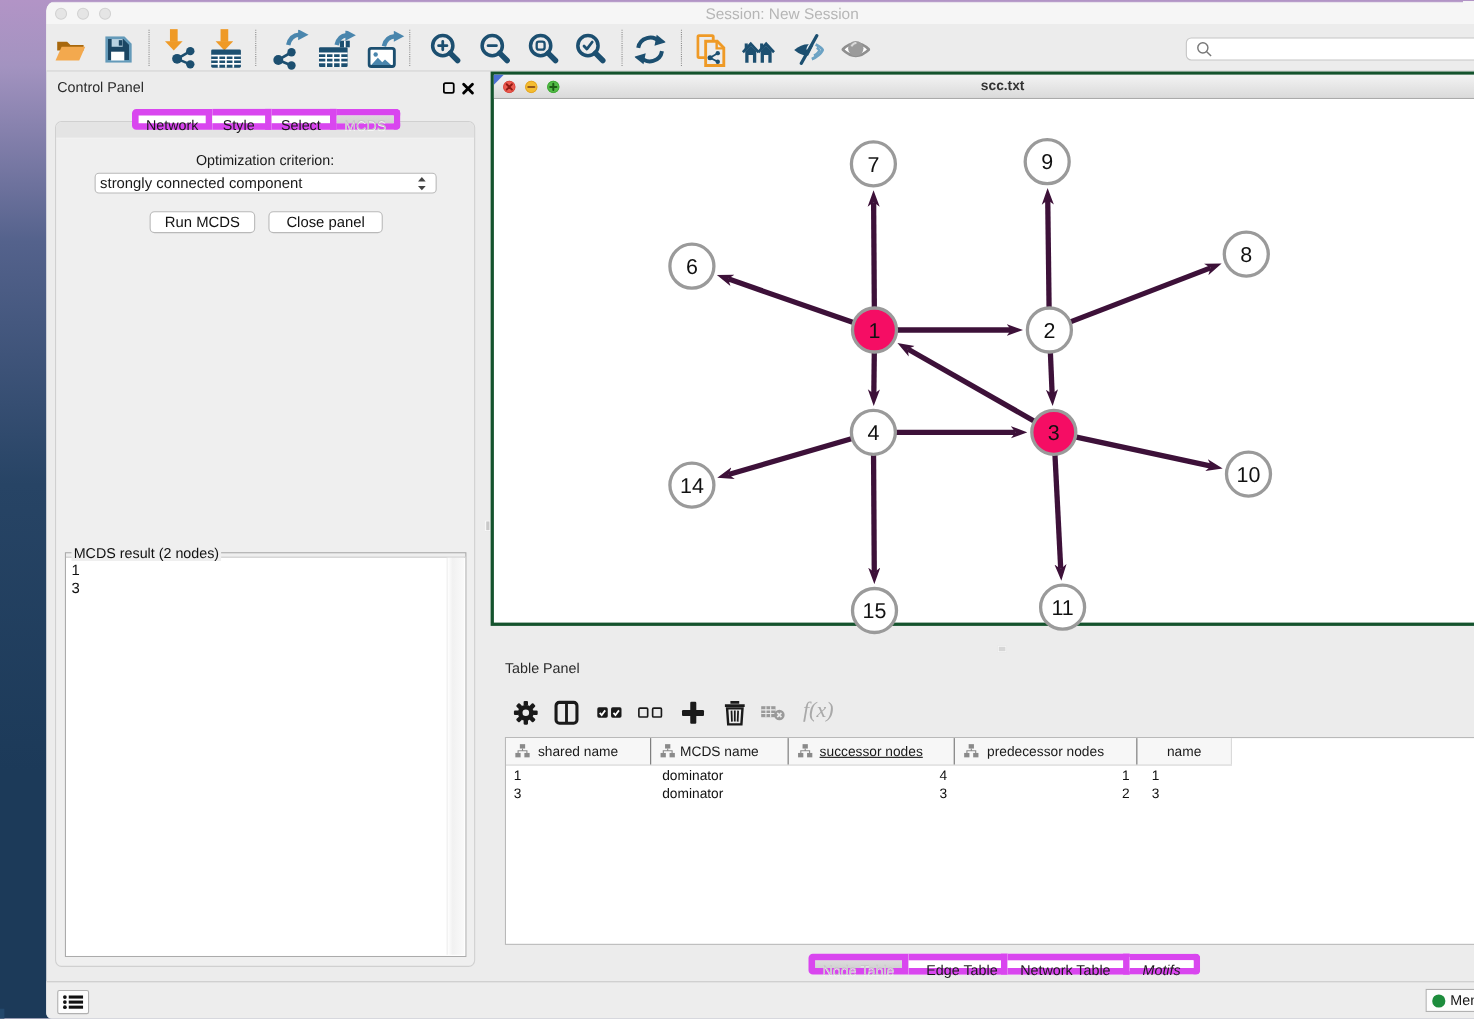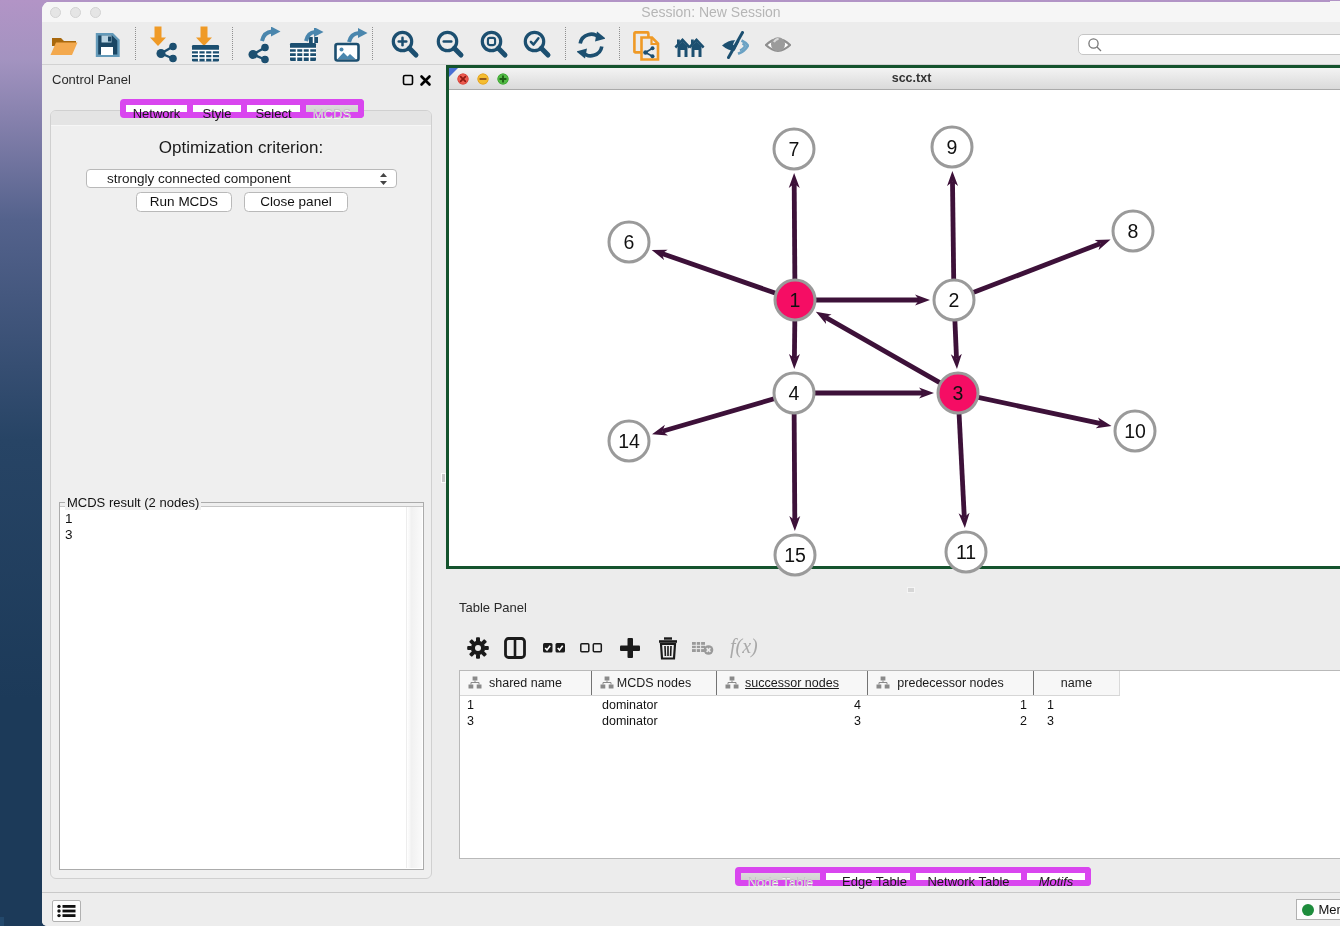--- a/index.html
+++ b/index.html
@@ -12,22 +12,22 @@
 #apptitle { position:absolute; top:3px; left:0; width:100%; text-align:center; font-size:14px; color:#b6b6b6; }
 #toolbar { position:absolute; left:0; top:21px; width:100%; height:43px; background:#ececec; border-bottom:1px solid #d2d2d2; }
 .tbsep { position:absolute; top:5px; height:33px; width:1px; border-left:1px dotted #8f8f8f; }
 .tbi { position:absolute; }
 #search { position:absolute; left:1036px; top:33px; width:293px; height:21px; background:#fff; border:1px solid #c6c6c6; border-radius:5px; }
 #cpHeader { position:absolute; left:10px; top:71px; font-size:13px; color:#2a2a2a; }
 #cpTabs { position:absolute; left:78px; top:98px; height:19px; }
 .seg { position:absolute; top:0; height:19px; background:#fff; border:6px solid #d946ef; font-size:13px; color:#1a1a1a; text-align:center; line-height:18px; }
 #cpBox { position:absolute; left:8px; top:109px; width:382px; height:769px; background:#efefef; border:1px solid #d0d0d0; border-radius:6px; }
 #cpBand { position:absolute; left:9px; top:110px; width:380px; height:15px; background:#e4e4e4; border-radius:5px 5px 0 0; border-bottom:1px solid #f6f6f6; }
-#optLabel { position:absolute; left:8px; top:137px; width:382px; text-align:center; font-size:17px; color:#1a1a1a; }
-#combo { position:absolute; left:44px; top:168px; width:311px; height:19px; background:#fff; border:1px solid #b9b9b9; border-radius:4px; font-size:13.5px; color:#1a1a1a; line-height:17px; padding-left:20px; }
+#optLabel { position:absolute; left:8px; top:137px; width:382px; text-align:center; font-size:13px; color:#1a1a1a; }
+#combo { position:absolute; left:44px; top:156px; width:311px; height:19px; background:#fff; border:1px solid #b9b9b9; border-radius:4px; font-size:13.5px; color:#1a1a1a; line-height:17px; padding-left:4px; }
 .btn { position:absolute; height:20px; background:#fff; border:1px solid #b9b9b9; border-radius:4.5px; font-size:13.5px; color:#111; text-align:center; line-height:18px; }
 #mcdsLegend { position:absolute; left:23px; top:494px; font-size:13px; color:#111; background:#efefef; padding:0 2px; z-index:3; }
 #mcdsBorder { position:absolute; left:17px; top:501px; width:365px; height:368px; border:1px solid #ababab; }
 #mcdsWhite { position:absolute; left:18px; top:505px; width:363px; height:363px; background:#fff; border-top:1px solid #c6c6c6; }
 #mcdsText { position:absolute; left:23px; top:510px; font-size:13.5px; color:#111; line-height:16px; }
 #mcdsScroll { position:absolute; left:364px; top:506px; width:16px; height:361px; background:linear-gradient(90deg,#ffffff,#f1f1f1 30%,#fafafa); border-left:1px solid #ededed; }
 #divHandle { position:absolute; left:399px; top:472px; width:5px; height:10px; background:#c9c9c9; border:1px solid #fdfdfd; }
 #netwin { position:absolute; left:404px; top:64px; width:931px; height:504px; border:3px solid #14532d; background:#fff; }
 #nettitle { position:absolute; left:0; top:0; width:100%; height:22px; background:linear-gradient(#f3f3f3,#dadada); border-bottom:1px solid #aaaaaa; }
 #nettitle span { display:block; text-align:center; font-size:12.5px; font-weight:bold; color:#333; line-height:21px; }
@@ -410,21 +410,21 @@
           <g fill="#8a8a8a">
             <rect x="4.6" y="0.5" width="4.8" height="4"></rect>
             <rect x="0.5" y="8.5" width="4.8" height="4"></rect>
             <rect x="8.7" y="8.5" width="4.8" height="4"></rect>
           </g>
           <g stroke="#8a8a8a" stroke-width="1">
             <path d="M7,4.5 L7,6.5 M3,8.5 L3,6.5 L11,6.5 L11,8.5" fill="none"></path>
           </g>
         </svg>
       <div class="th" style="left:0; width:132px;">shared name</div>
-      <div class="th" style="left:132px; width:125px;">MCDS nodes</div>
+      <div class="th" style="left:132px; width:125px;">MCDS name</div>
       <div class="th" style="left:257px; width:151px;text-decoration:underline;">successor nodes</div>
       <div class="th" style="left:408px; width:166px;">predecessor nodes</div>
       <div class="th" style="left:574px; width:86px; border-right:1px solid #dadada;">name</div>
     </div>
     <div class="cell" style="left:7px; top:27px;">1</div>
     <div class="cell" style="left:142px; top:27px;">dominator</div>
     <div class="cell" style="left:257px; top:27px; width:144px; text-align:right;">4</div>
     <div class="cell" style="left:408px; top:27px; width:159px; text-align:right;">1</div>
     <div class="cell" style="left:587px; top:27px;">1</div>
     <div class="cell" style="left:7px; top:43px;">3</div>

